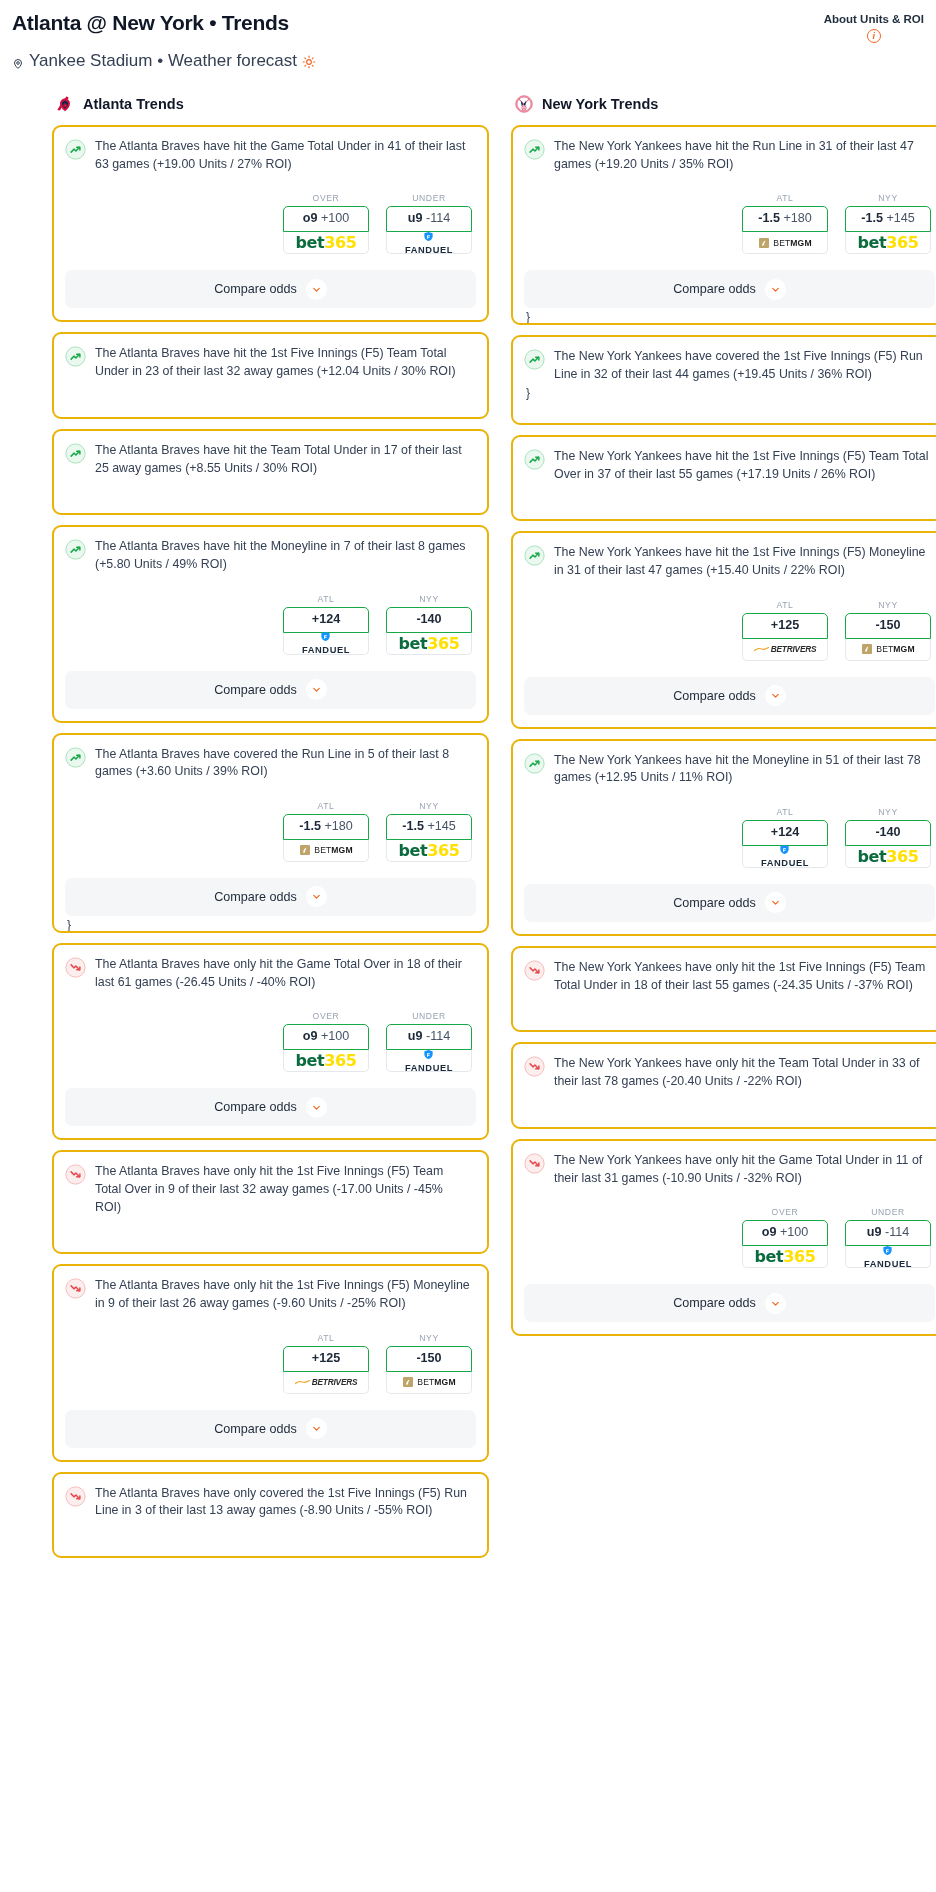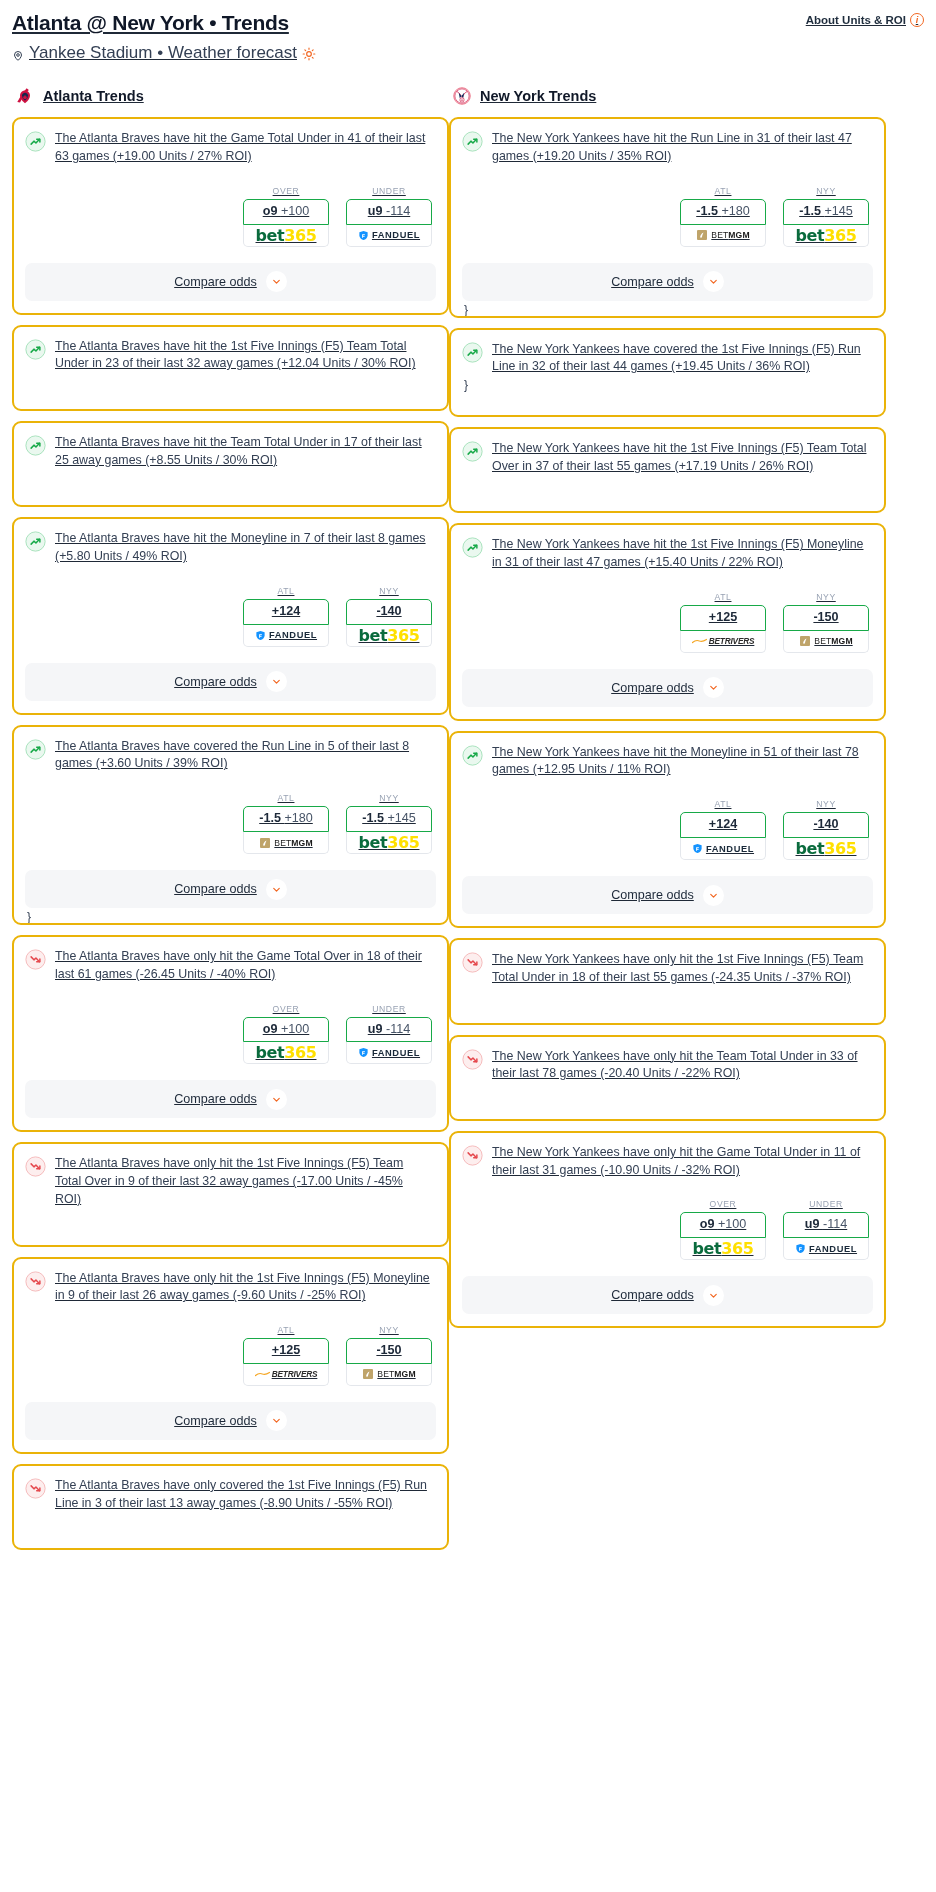--- a/index.html
+++ b/index.html
@@ -3,49 +3,49 @@
 <meta charset="utf-8">
 <style>
   * { box-sizing: border-box; margin: 0; padding: 0; }
   html, body {
     width: 936px;
     background: #ffffff;
     font-family: "Liberation Sans", sans-serif;
     color: #1f2937;
     -webkit-font-smoothing: antialiased;
   }
-  .page { width: 936px; padding: 10px 12px 20px 12px; text-decoration: underline; }
+  .page { width: 936px; padding: 10px 12px 20px 12px; }
 
   
   .topbar { display: flex; align-items: flex-start; justify-content: space-between; }
   .page-title {
     font-size: 21px; font-weight: 700; letter-spacing: -0.3px;
     color: #101828; line-height: 1.2;
   }
   .about-link {
     font-size: 11.5px; font-weight: 700; color: #1f2d3d;
     display: flex; align-items: center; gap: 4px; white-space: nowrap;
-    padding-top: 3px; cursor: pointer;
+    padding-top: 3px; cursor: pointer; flex-direction: column;
   }
   .info-circle {
     width: 14px; height: 14px; border-radius: 50%;
     border: 1.4px solid #f26722; color: #f26722;
     font-size: 9px; font-weight: 700; font-style: italic;
     display: flex; align-items: center; justify-content: center;
     line-height: 1;
   }
   .subbar {
     display: flex; align-items: center; gap: 5px;
     font-size: 17px; color: #344054; margin-top: 8px;
   }
   .pin-icon { width: 12px; height: 12px; flex: none; }
   .sun-icon { width: 14px; height: 14px; flex: none; }
 
   
-  .columns { display: flex; margin-top: 22px; align-items: flex-start; }
+  .columns { display: flex; gap: 22px; margin-top: 22px; align-items: flex-start; margin-left: 40px; }
   .column { width: 437px; flex: none; }
   .col-head {
     display: flex; align-items: center; gap: 7px;
     font-size: 14.5px; font-weight: 700; color: #101828;
     margin-bottom: 10px; padding-left: 2px;
   }
   .team-logo { width: 22px; height: 22px; flex: none; }
 
   
   .card {
@@ -81,21 +81,21 @@
   .book-box {
     border: 1px solid #e4e7ec; border-top: none;
     border-radius: 0 0 5px 5px; background: #fff;
     height: 22px; display: flex; align-items: center; justify-content: center;
   }
 
   
   .logo-bet365 { font-size: 16px; font-weight: 800; letter-spacing: -0.4px; font-family: "DejaVu Sans", sans-serif; }
   .logo-bet365 .b1 { color: #0a6b3d; }
   .logo-bet365 .b2 { color: #ffe000; }
-  .logo-fanduel { display: flex; align-items: center; gap: 3px; }
+  .logo-fanduel { display: flex; align-items: center; gap: 3px; flex-direction: column; }
   .logo-fanduel .fd-text { font-size: 9.3px; font-weight: 700; letter-spacing: 0.6px; color: #1a2a3a; }
   .logo-betmgm { display: flex; align-items: center; gap: 3px; }
   .logo-betmgm .mgm-text { font-size: 8.6px; letter-spacing: 0.1px; color: #1a1a1a; }
   .logo-betmgm .mgm-text b { font-weight: 800; }
   .logo-betrivers { display: flex; align-items: center; gap: 2px; justify-content: flex-end; }
   .logo-betrivers .br-text {
     font-size: 8.3px; font-weight: 800; font-style: italic;
     letter-spacing: -0.2px; color: #2b2b2b;
   }
 

